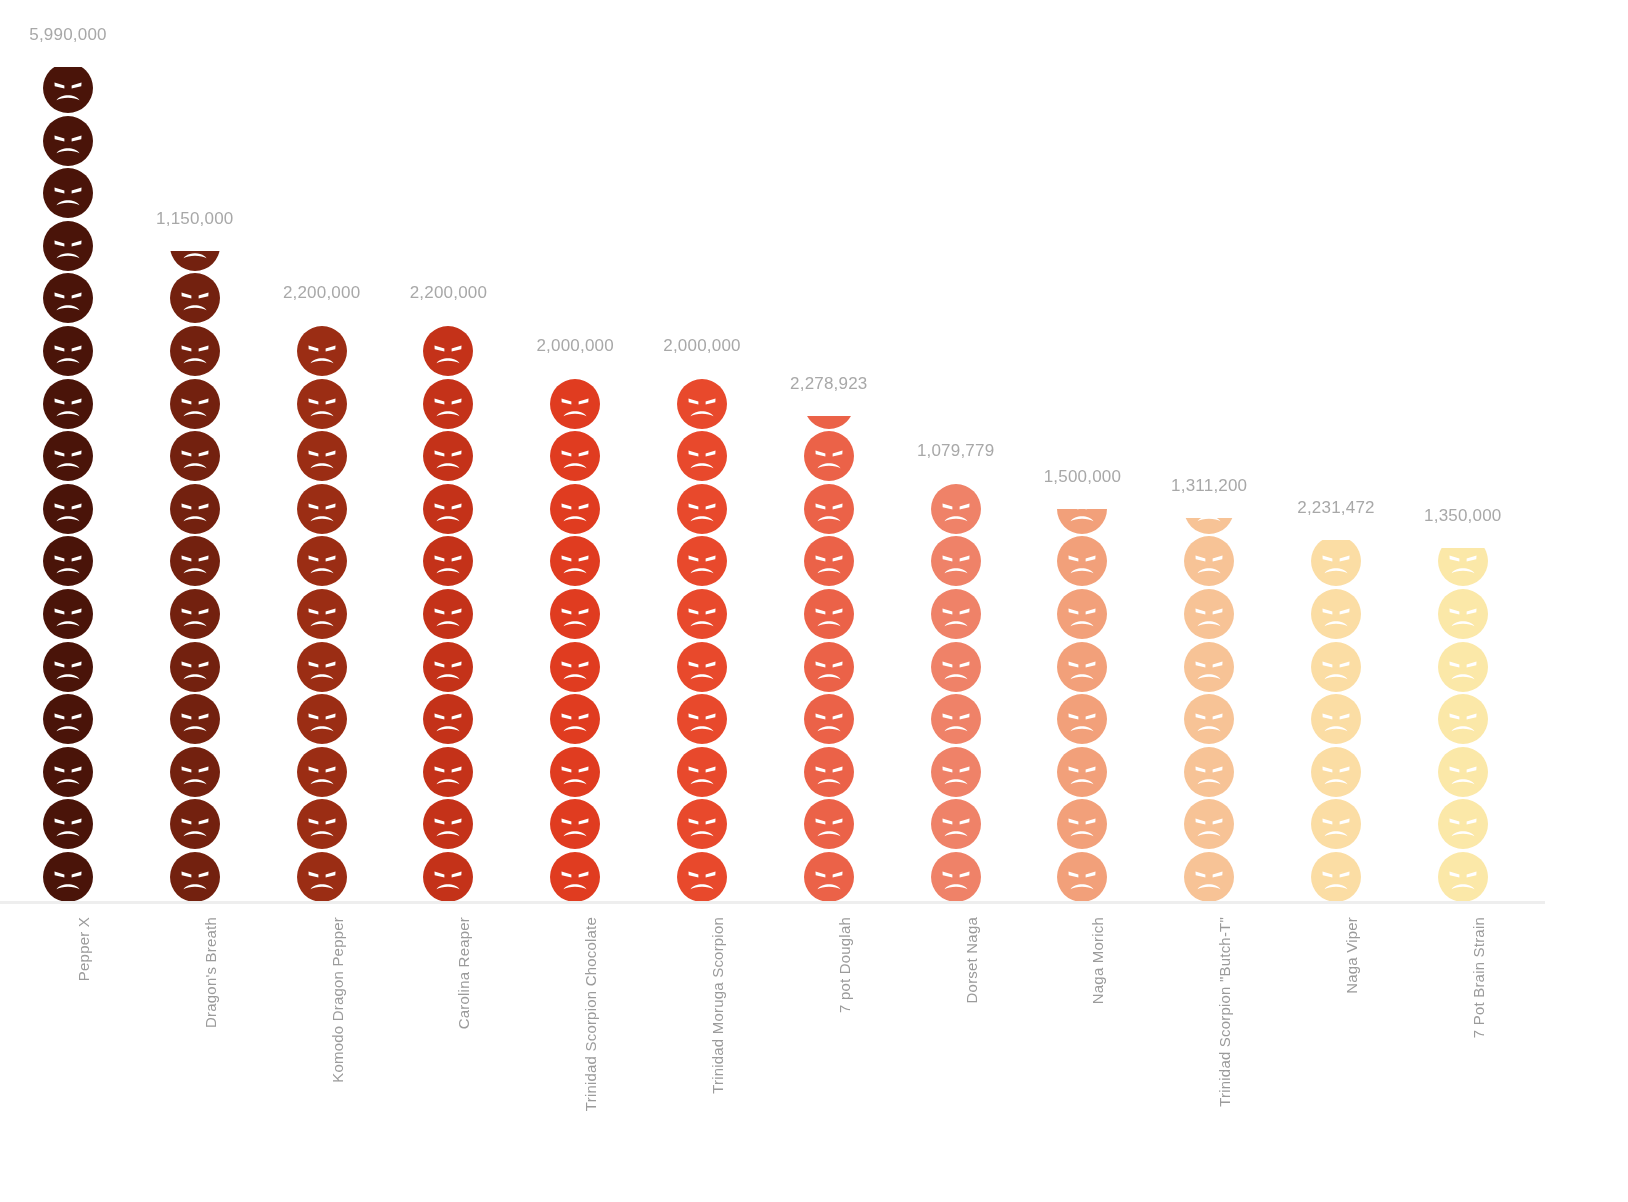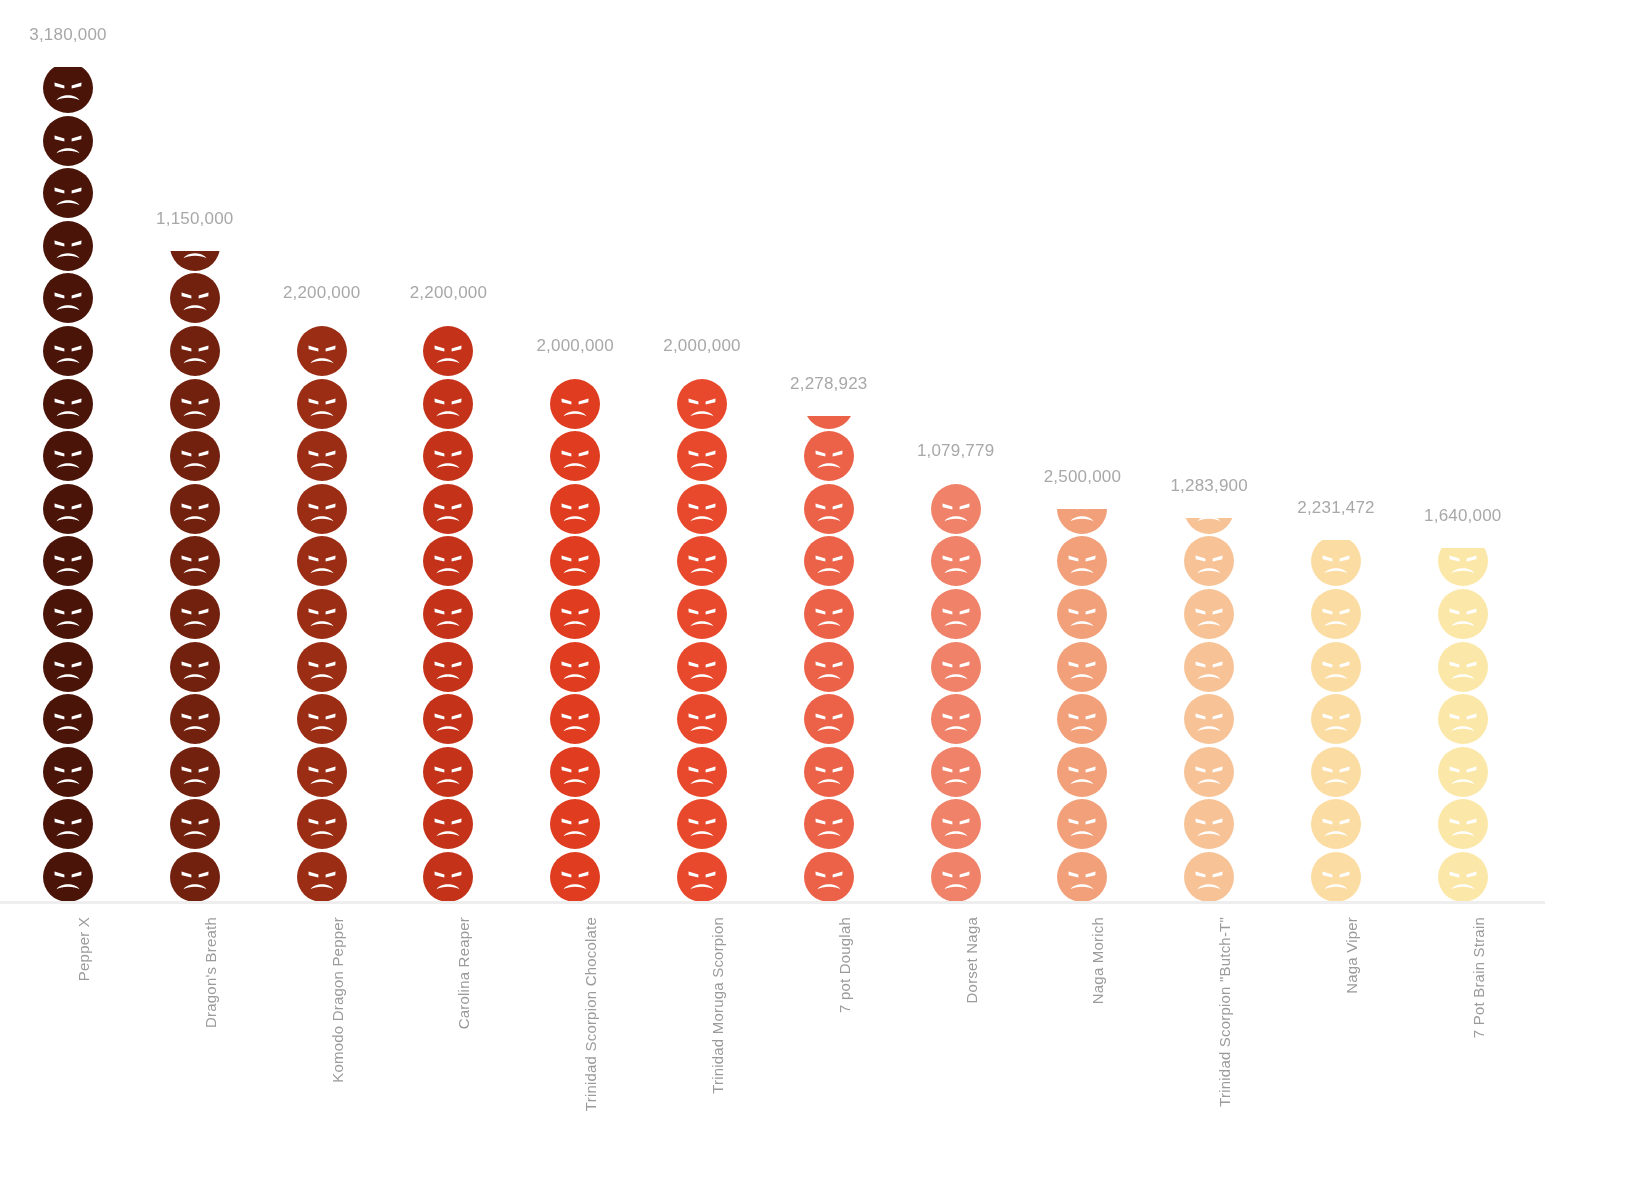--- a/index.html
+++ b/index.html
@@ -1051,32 +1051,32 @@
             <svg viewBox="0 0 52 52" xmlns="http://www.w3.org/2000/svg" aria-hidden="true" style="top: 0px;">
               <circle cx="26" cy="26" r="25" fill="#fbe8a8"></circle>
               <path d="M12.5 20.6 L22.4 23.4 L22.4 26.4 L12.7 24.2 Z" fill="#ffffff"></path>
               <path d="M39.5 20.6 L29.6 23.4 L29.6 26.4 L39.3 24.2 Z" fill="#ffffff"></path>
               <path d="M14.5 38.2 C18.8 31.6 33.2 31.6 37.5 38.2 C33.0 34.8 19.0 34.8 14.5 38.2 Z" fill="#ffffff"></path>
             </svg>
           </div>
         </div>
       </div>
     <div id="values-host">
-        <div class="value-label" style="left: 68px; top: 25px;">3,180,000</div>
+        <div class="value-label" style="left: 68px; top: 25px;">5,990,000</div>
         <div class="value-label" style="left: 194.8px; top: 208.8px;">1,150,000</div>
         <div class="value-label" style="left: 321.6px; top: 283px;">2,200,000</div>
         <div class="value-label" style="left: 448.4px; top: 283px;">2,200,000</div>
         <div class="value-label" style="left: 575.2px; top: 335.6px;">2,000,000</div>
         <div class="value-label" style="left: 702px; top: 335.6px;">2,000,000</div>
         <div class="value-label" style="left: 828.8px; top: 373.6px;">2,278,923</div>
         <div class="value-label" style="left: 955.6px; top: 440.8px;">1,079,779</div>
-        <div class="value-label" style="left: 1082.4px; top: 466.8px;">2,500,000</div>
-        <div class="value-label" style="left: 1209.2px; top: 475.8px;">1,283,900</div>
+        <div class="value-label" style="left: 1082.4px; top: 466.8px;">1,500,000</div>
+        <div class="value-label" style="left: 1209.2px; top: 475.8px;">1,311,200</div>
         <div class="value-label" style="left: 1336px; top: 498.4px;">2,231,472</div>
-        <div class="value-label" style="left: 1462.8px; top: 506.4px;">1,640,000</div>
+        <div class="value-label" style="left: 1462.8px; top: 506.4px;">1,350,000</div>
       </div>
   </div>
 
   <div class="axis-line"></div>
 
   <div class="xlabels">
     <div id="xlabels-host">
         <div class="xlabel" style="left: 75px;">Pepper X</div>
         <div class="xlabel" style="left: 201.8px;">Dragon's Breath</div>
         <div class="xlabel" style="left: 328.6px;">Komodo Dragon Pepper</div>

